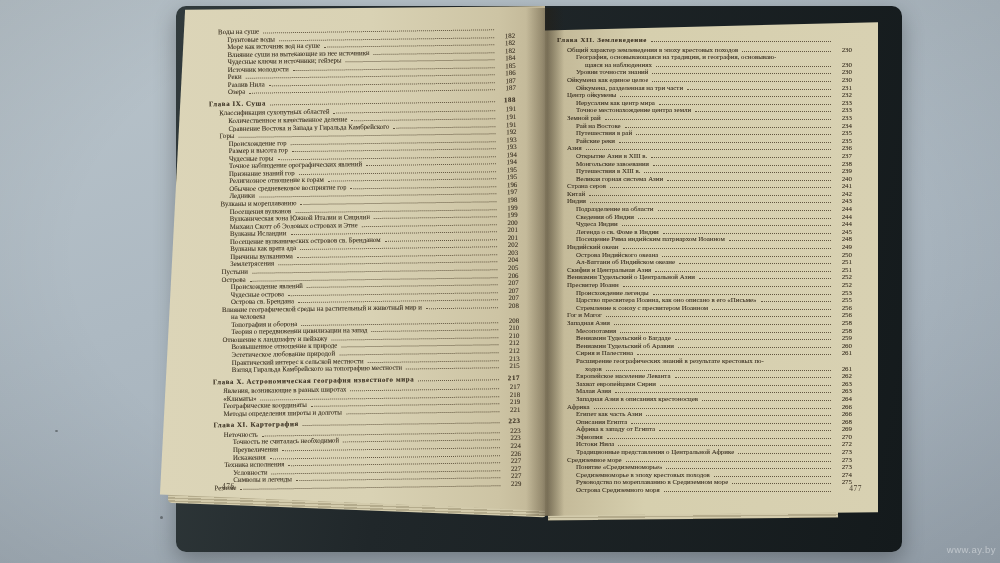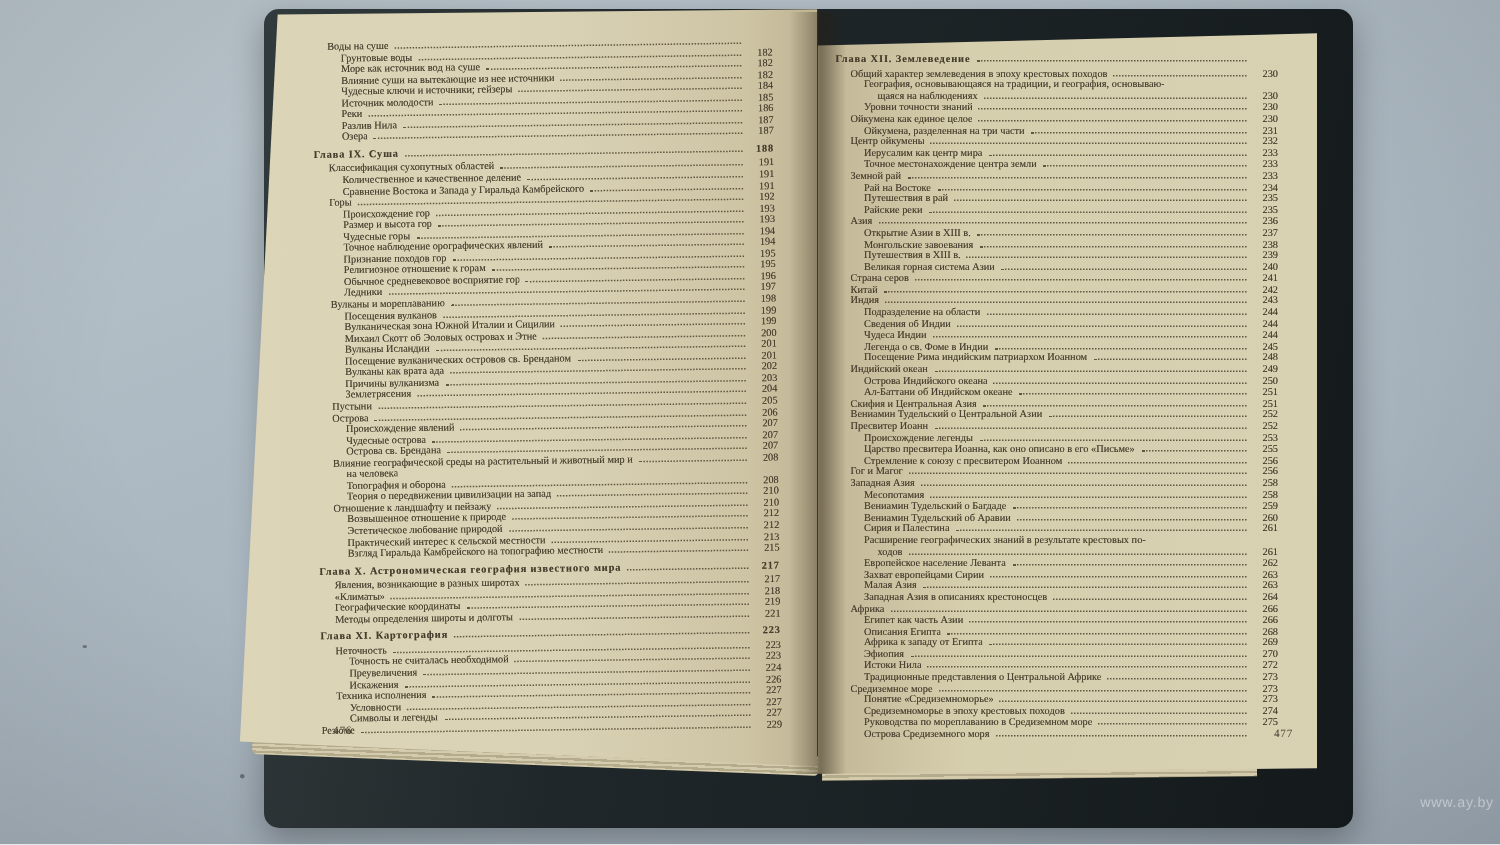--- a/index.html
+++ b/index.html
@@ -37,21 +37,21 @@
   .row.lvl1{padding-left:10px;}
   .row.lvl2{padding-left:19px;}
   .row.lvl3{padding-left:28px;}
   .row.chapter{font-weight:700;letter-spacing:.6px;margin-top:4px;margin-bottom:2px;}
   .folio{position:absolute;font-size:7.5px;color:#453c2d;letter-spacing:.5px;}
   #folio-left{left:64px;top:480px;}
   #folio-right{right:16px;top:470px;}
   .speck{position:absolute;z-index:6;background:rgba(55,60,62,.55);border-radius:50%;}
   #speck-1{left:55px;top:430px;width:3px;height:2px;}
   #speck-2{left:160px;top:516px;width:3px;height:3px;}
-  #watermark{position:absolute;right:4px;bottom:22px;z-index:6;font-family:"Liberation Sans",sans-serif;
+  #watermark{position:absolute;right:4px;bottom:8px;z-index:6;font-family:"Liberation Sans",sans-serif;
     font-size:9.5px;color:rgba(255,255,255,.42);letter-spacing:.5px;}
 </style>
 </head>
 <body>
 
 <div id="photo">
   <div id="vignette"></div>
   <div id="cover"></div>
   <div id="stack-left" class="stack"></div>
   <div id="stack-right" class="stack"></div>
@@ -143,21 +143,21 @@
           <span class="label">Чудесные горы</span>
           <span class="dots"></span>
           <span class="pnum">194</span>
         </div>
         <div class="row lvl2">
           <span class="label">Точное наблюдение орографических явлений</span>
           <span class="dots"></span>
           <span class="pnum">194</span>
         </div>
         <div class="row lvl2">
-          <span class="label">Признание походов гор</span>
+          <span class="label">Признание знаний гор</span>
           <span class="dots"></span>
           <span class="pnum">195</span>
         </div>
         <div class="row lvl2">
           <span class="label">Религиозное отношение к горам</span>
           <span class="dots"></span>
           <span class="pnum">195</span>
         </div>
         <div class="row lvl2">
           <span class="label">Обычное средневековое восприятие гор</span>

